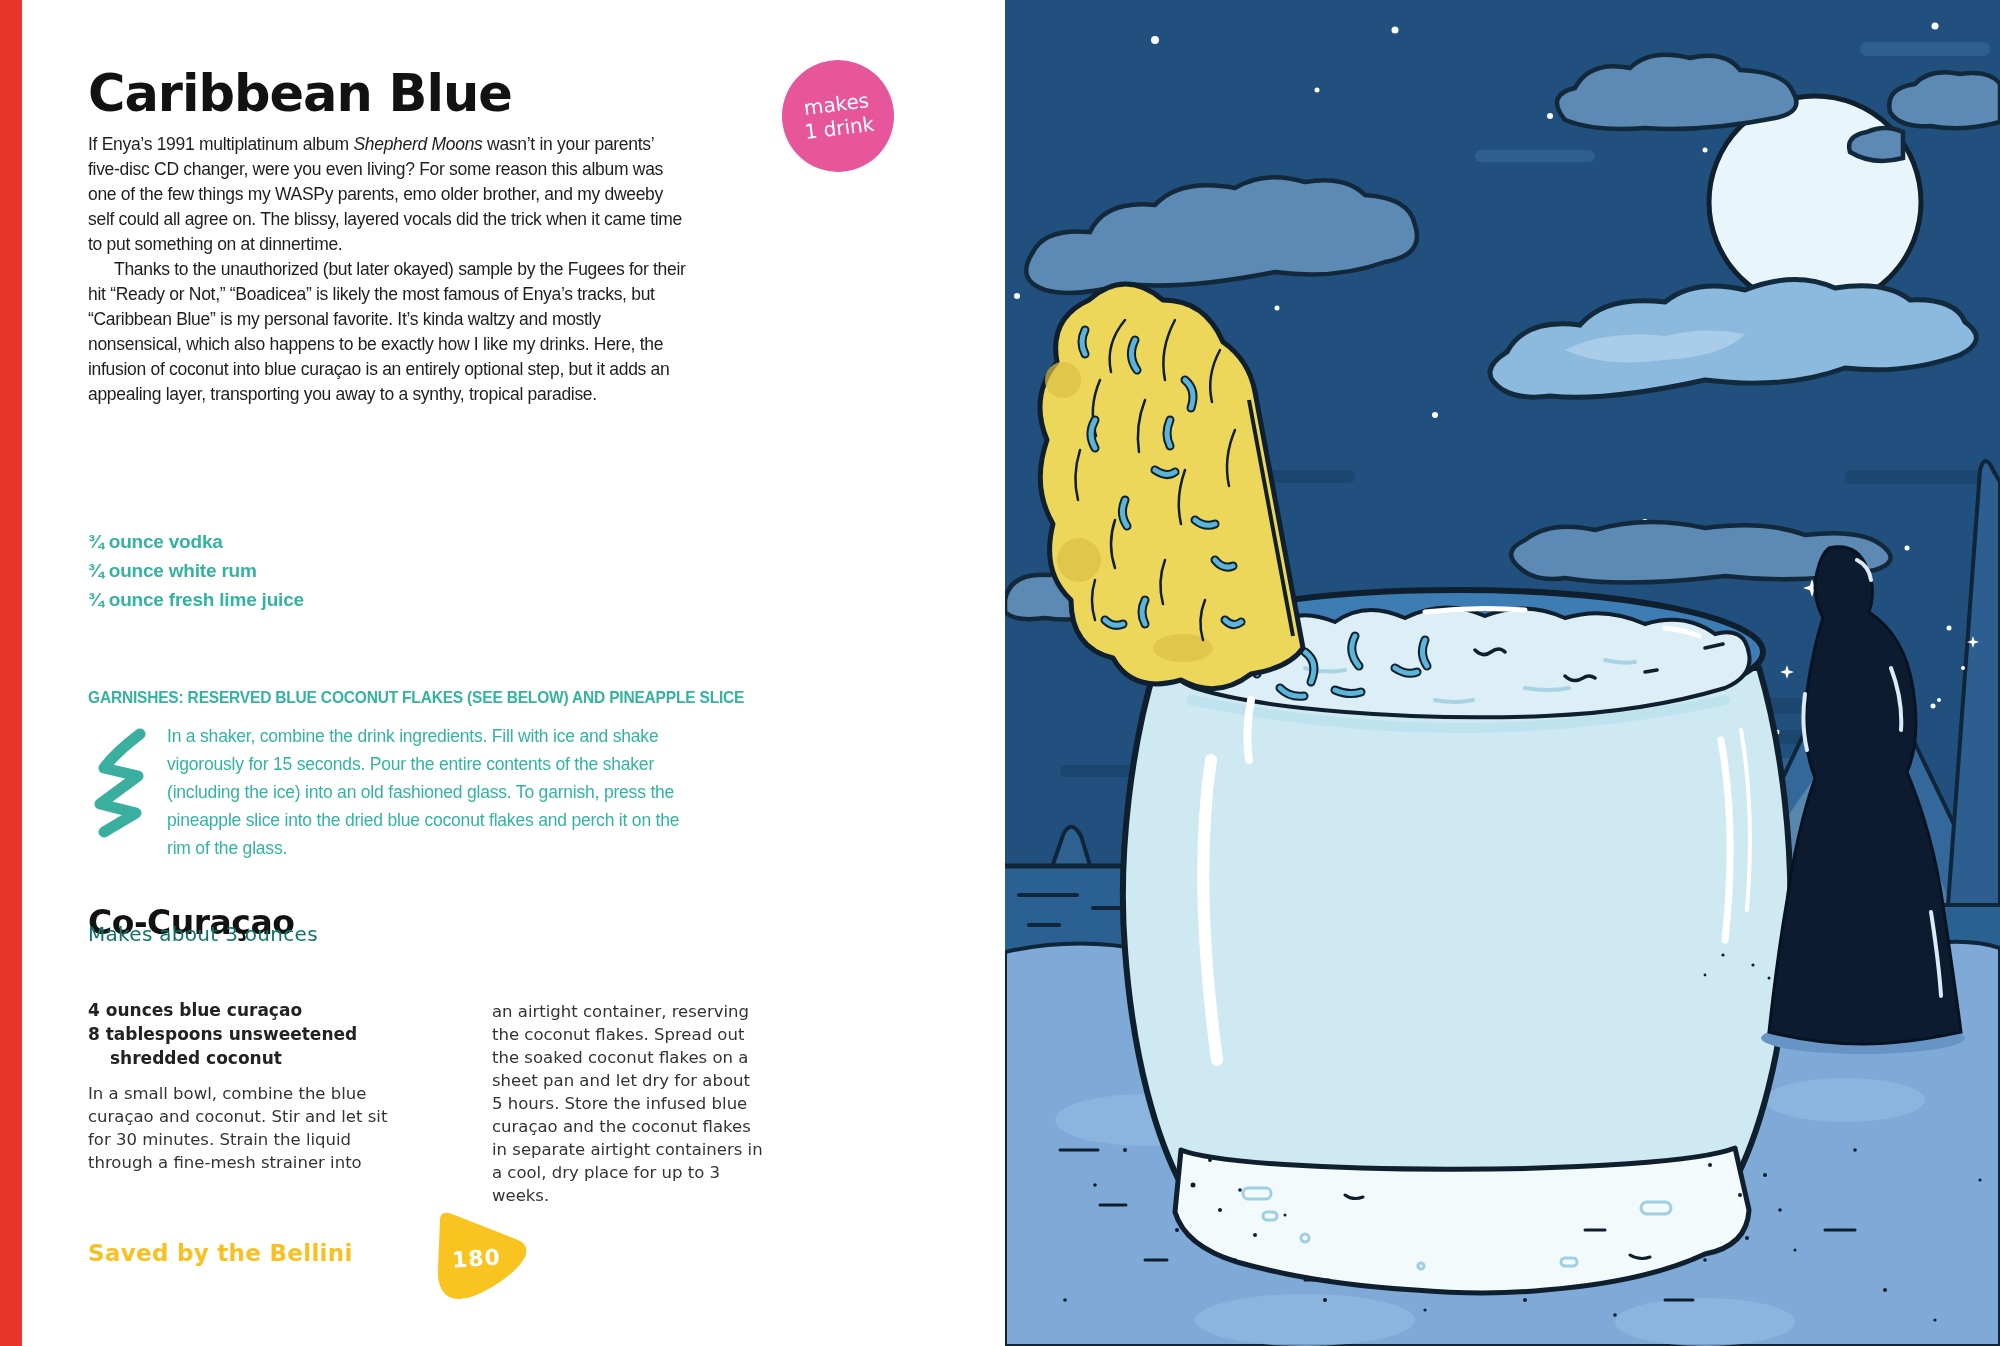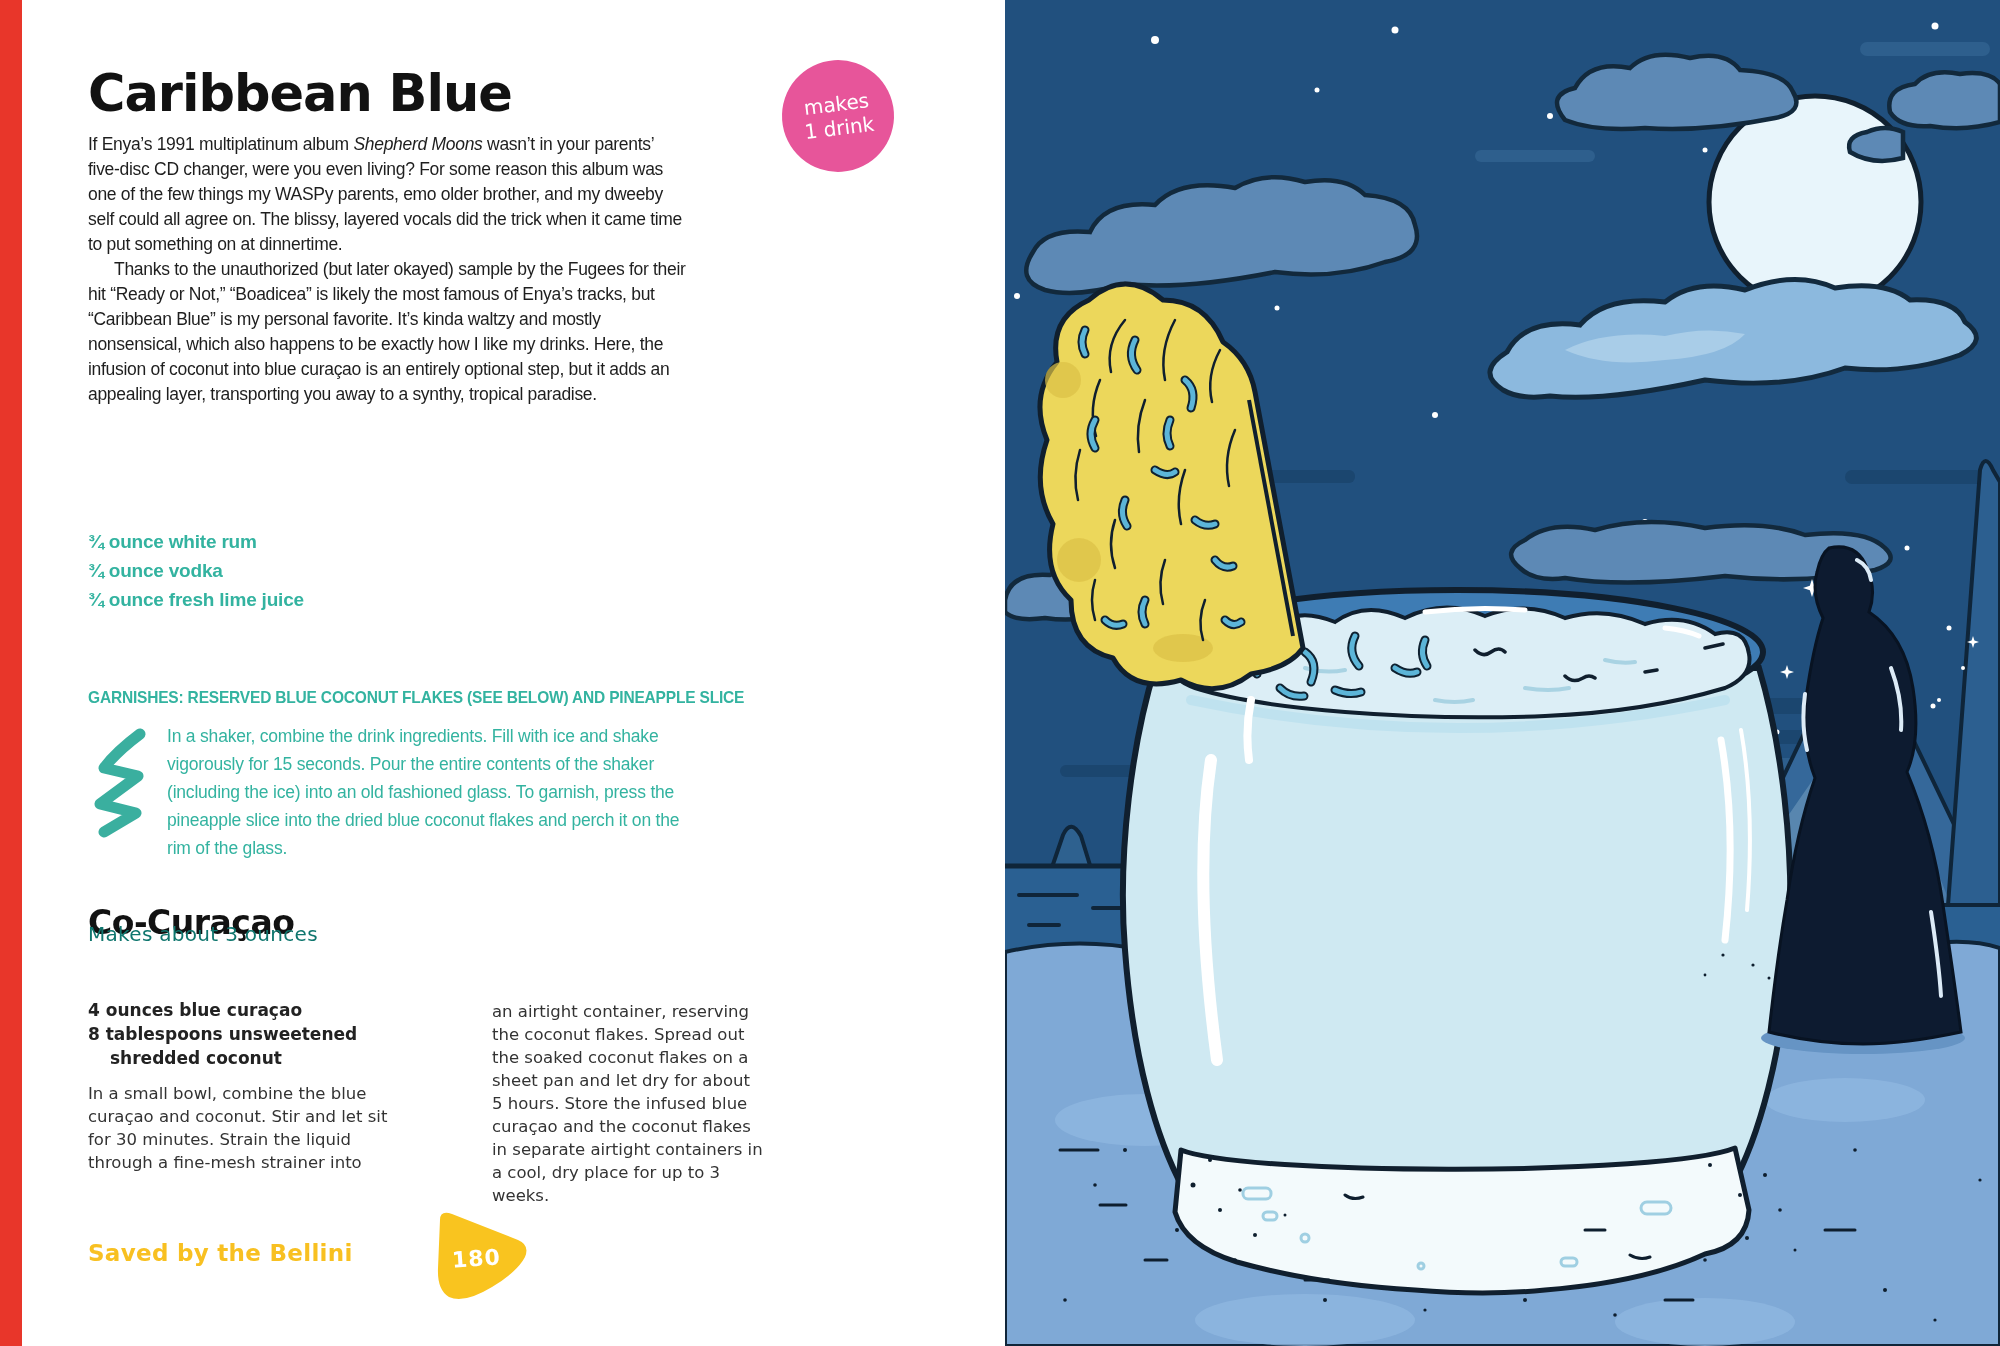--- a/index.html
+++ b/index.html
@@ -84,22 +84,22 @@
   <div class="abs badge">
     <span><span>makes</span><br><span>1 drink</span></span>
   </div>
 
   <div class="abs intro">
     <p class="p1"><span>If Enya’s 1991 multiplatinum album </span><span class="em">Shepherd Moons</span><span> wasn’t in your parents’ five-disc CD changer, were you even living? For some reason this album was one of the few things my WASPy parents, emo older brother, and my dweeby self could all agree on. The blissy, layered vocals did the trick when it came time to put something on at dinnertime.</span></p>
     <p class="p2">Thanks to the unauthorized (but later okayed) sample by the Fugees for their hit “Ready or Not,” “Boadicea” is likely the most famous of Enya’s tracks, but “Caribbean Blue” is my personal favorite. It’s kinda waltzy and mostly nonsensical, which also happens to be exactly how I like my drinks. Here, the infusion of coconut into blue curaçao is an entirely optional step, but it adds an appealing layer, transporting you away to a synthy, tropical paradise.</p>
   </div>
 
   <ul class="abs ingredients">
+    <li>¾ ounce vodka</li>
     <li>¾ ounce white rum</li>
-    <li>¾ ounce vodka</li>
     <li>¾ ounce fresh lime juice</li>
   </ul>
 
   <div class="abs garnishes">GARNISHES: RESERVED BLUE COCONUT FLAKES (SEE BELOW) AND PINEAPPLE SLICE</div>
 
   <div class="abs instructions">
     <svg class="squiggle" viewBox="0 0 62 112">
       <path d="M52 8 Q28 26 16 42 L50 50 L12 78 L48 87 L16 106" fill="none" stroke="#3aaf9f" stroke-width="11" stroke-linecap="round" stroke-linejoin="round"></path>
     </svg>
     <div class="text">In a shaker, combine the drink ingredients. Fill with ice and shake vigorously for 15 seconds. Pour the entire contents of the shaker (including the ice) into an old fashioned glass. To garnish, press the pineapple slice into the dried blue coconut flakes and perch it on the rim of the glass.</div>

